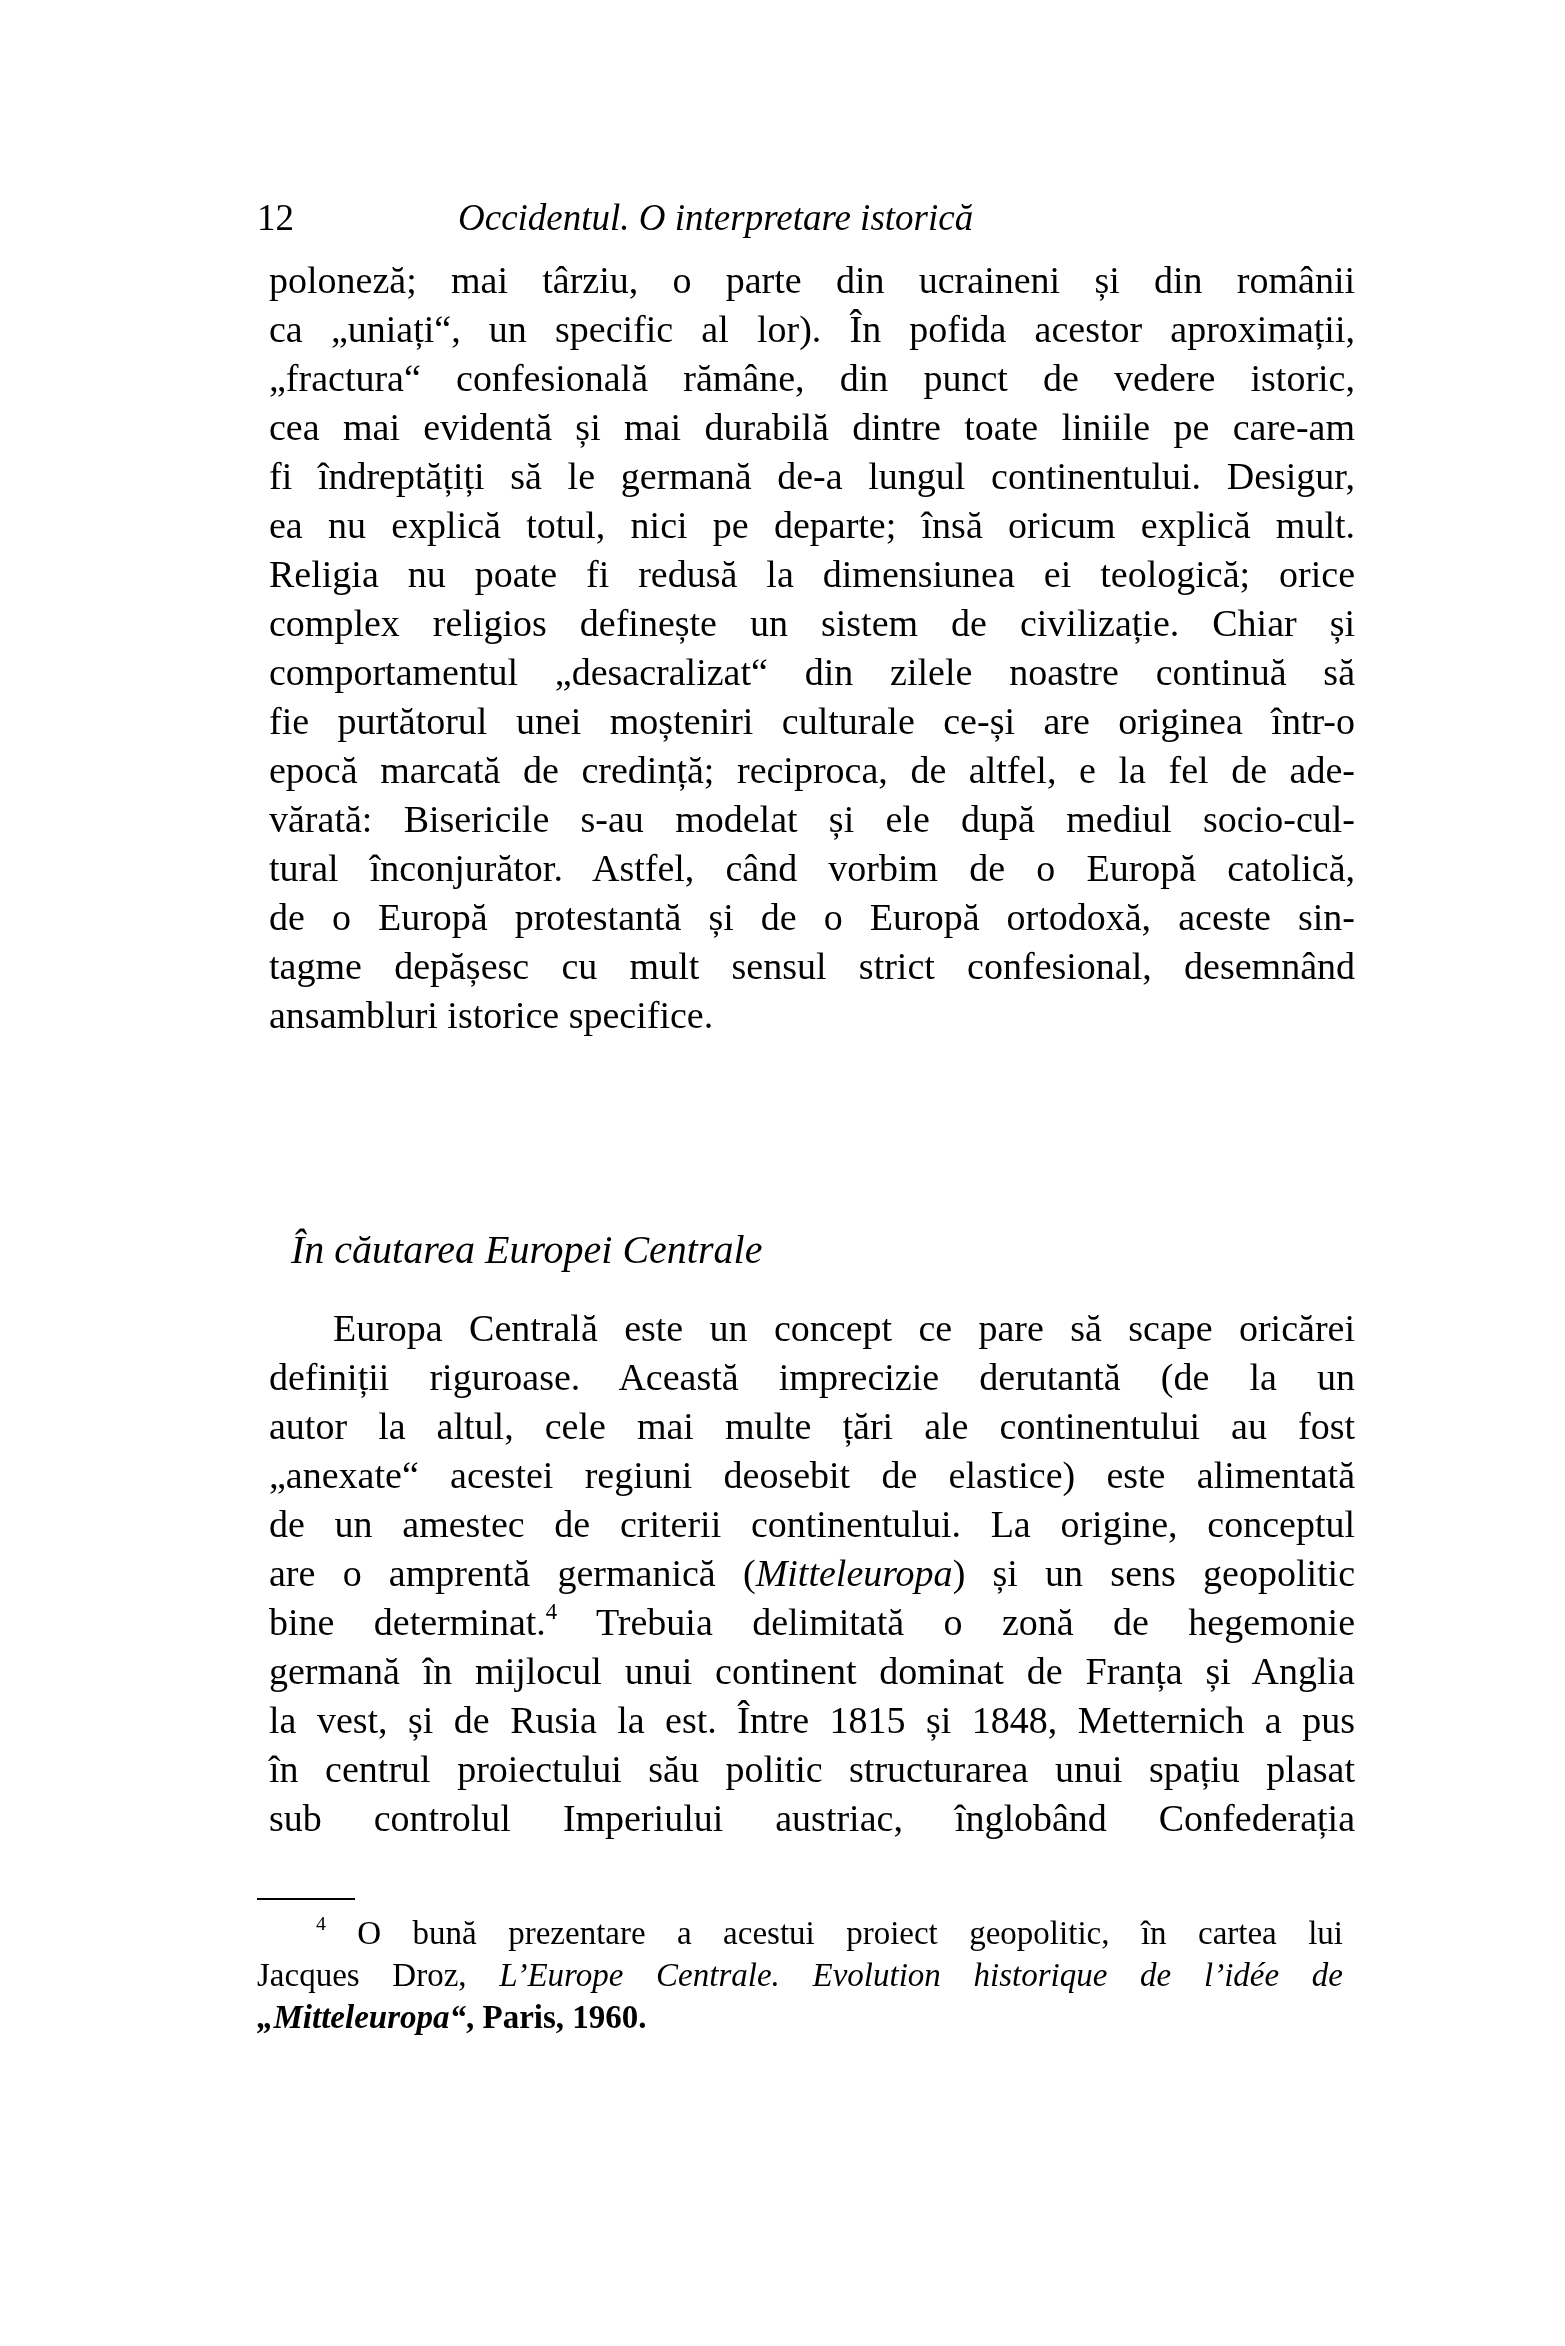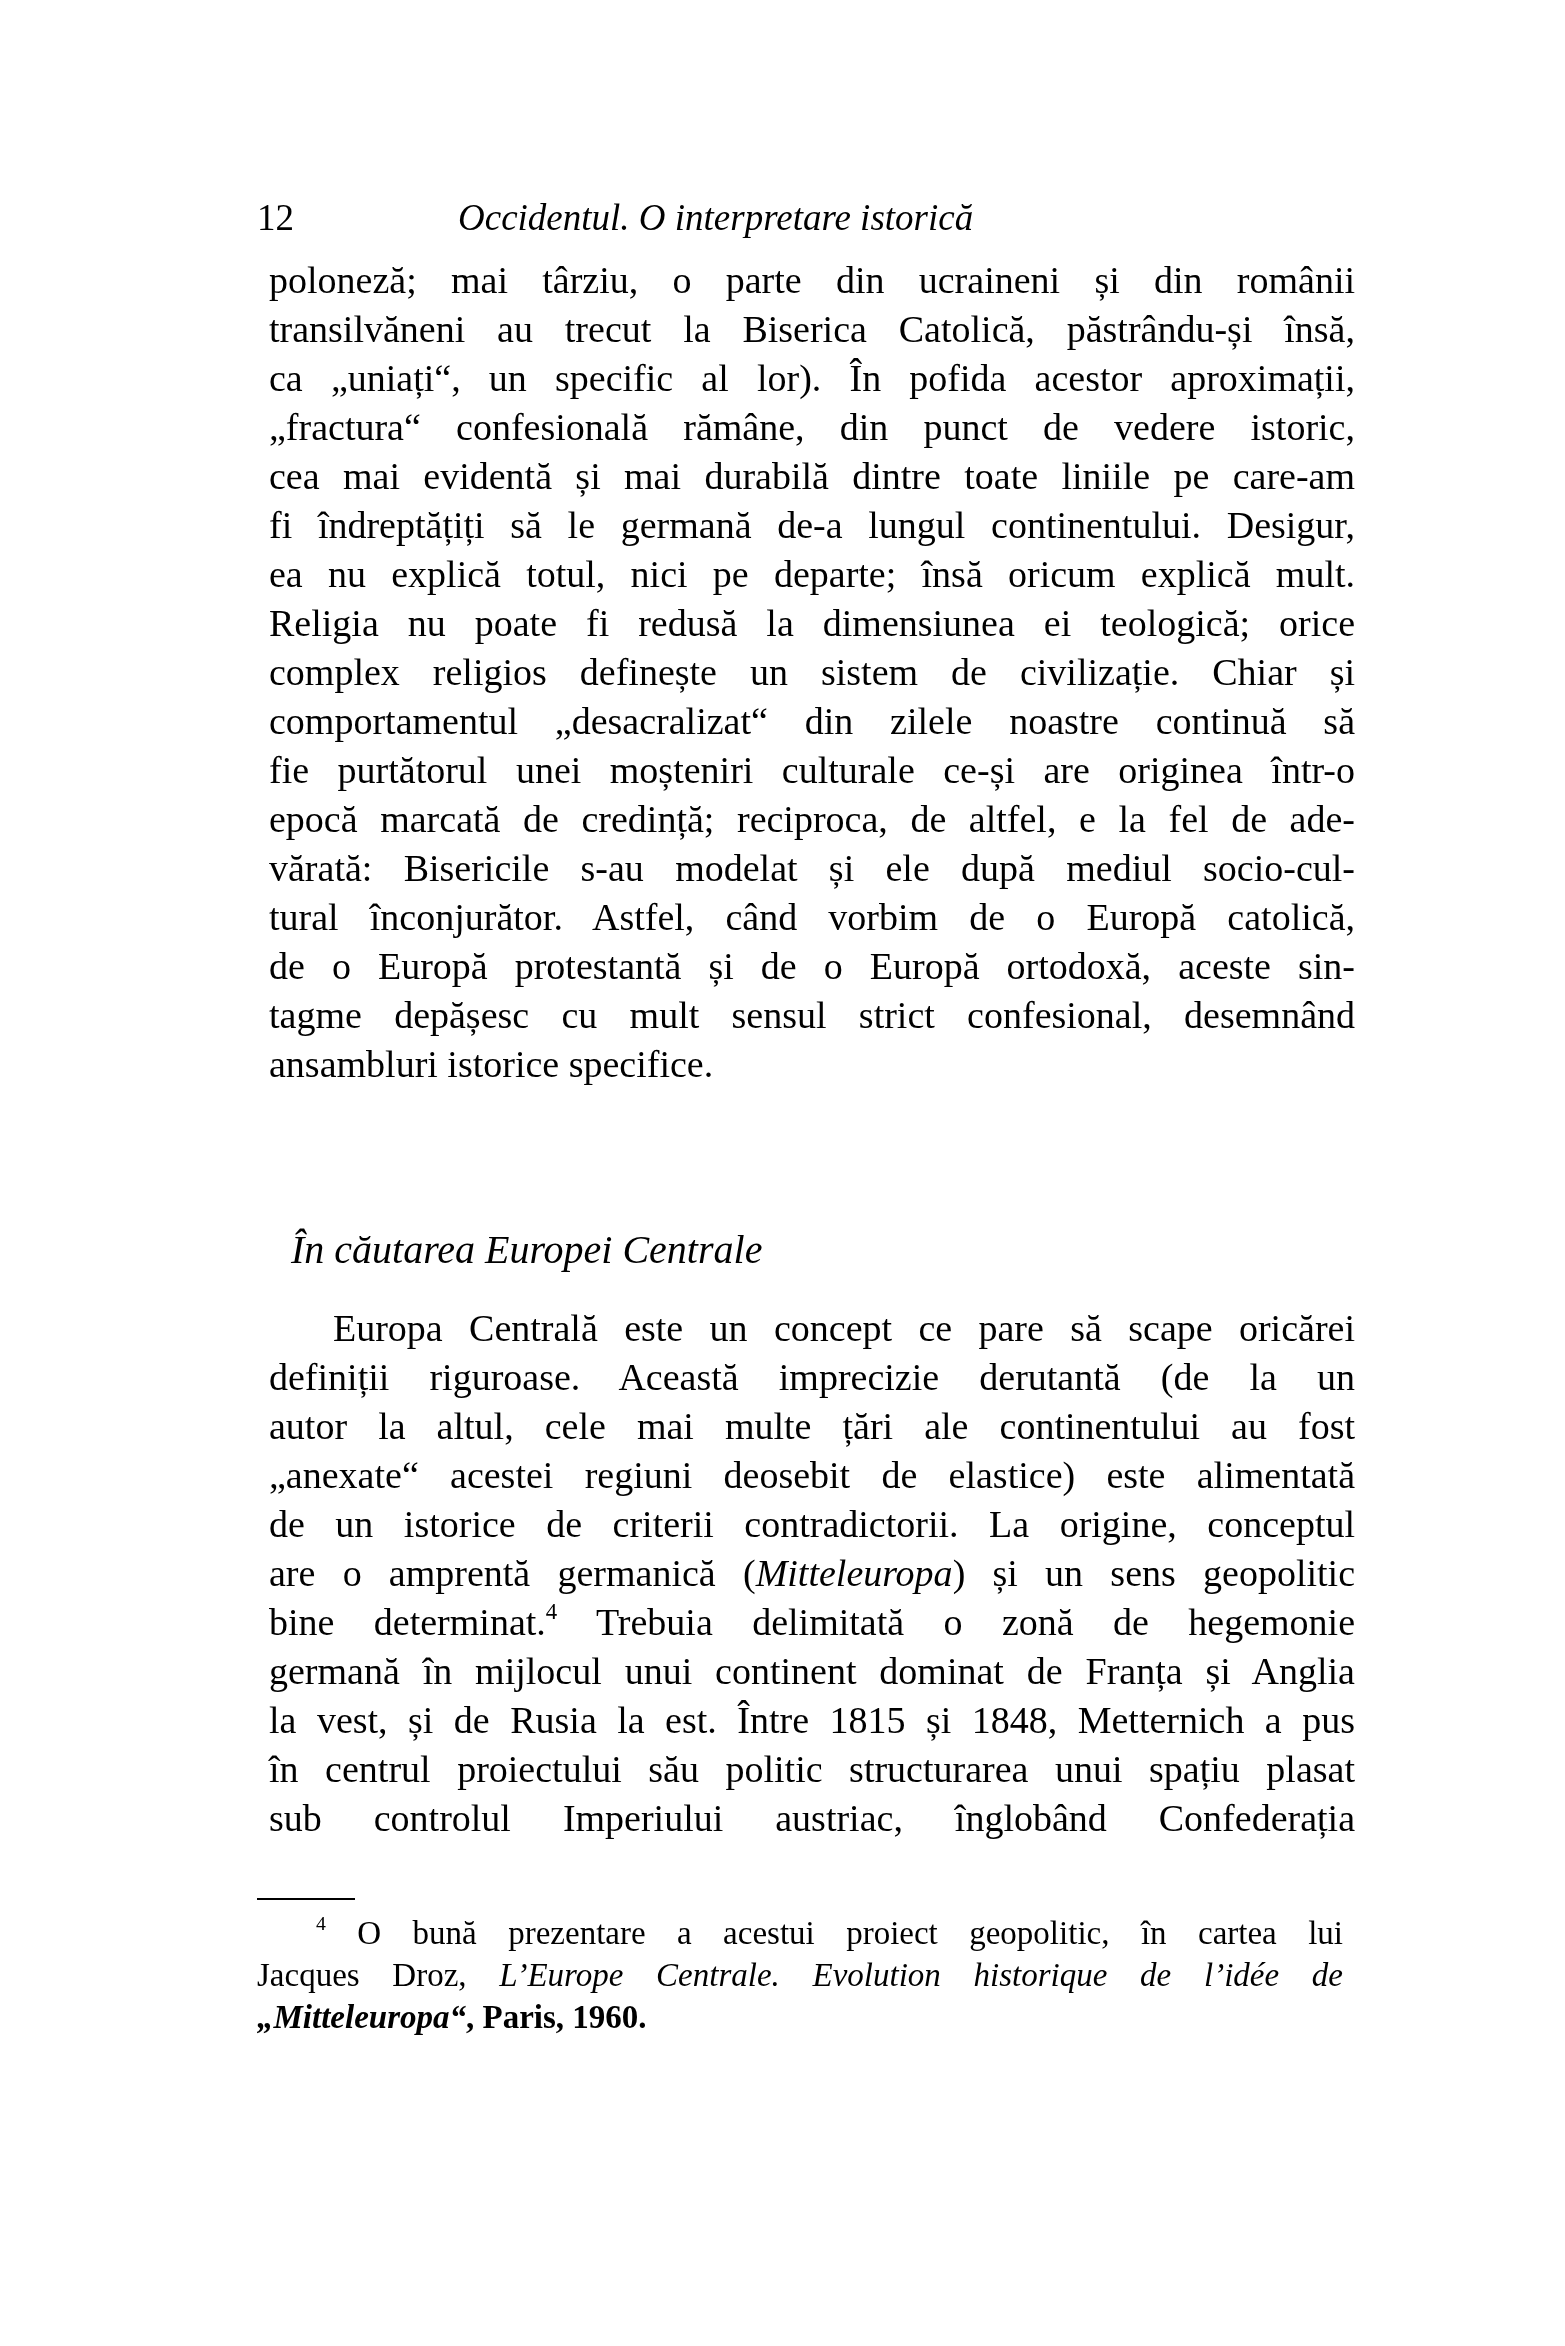--- a/index.html
+++ b/index.html
@@ -45,21 +45,20 @@
 
 <div class="page">
 
   <div class="running-head">
     <span class="num">12</span>
     <span class="title">Occidentul. O interpretare istorică</span>
   </div>
 
   <div class="body-block block1">
     <div class="line">poloneză; mai târziu, o parte din ucraineni și din românii</div>
-    <div class="line">transilvăneni au trecut la Biserica Catolică, păstrându-și însă,</div>
     <div class="line">ca „uniați“, un specific al lor). În pofida acestor aproximații,</div>
     <div class="line">„fractura“ confesională rămâne, din punct de vedere istoric,</div>
     <div class="line">cea mai evidentă și mai durabilă dintre toate liniile pe care-am</div>
     <div class="line">fi îndreptățiți să le germană de-a lungul continentului. Desigur,</div>
     <div class="line">ea nu explică totul, nici pe departe; însă oricum explică mult.</div>
     <div class="line">Religia nu poate fi redusă la dimensiunea ei teologică; orice</div>
     <div class="line">complex religios definește un sistem de civilizație. Chiar și</div>
     <div class="line">comportamentul „desacralizat“ din zilele noastre continuă să</div>
     <div class="line">fie purtătorul unei moșteniri culturale ce-și are originea într-o</div>
     <div class="line">epocă marcată de credință; reciproca, de altfel, e la fel de ade-</div>
@@ -70,21 +69,21 @@
     <div class="line last">ansambluri istorice specifice.</div>
   </div>
 
   <div class="section-heading">În căutarea Europei Centrale</div>
 
   <div class="body-block block2">
     <div class="line indent">Europa Centrală este un concept ce pare să scape oricărei</div>
     <div class="line">definiții riguroase. Această imprecizie derutantă (de la un</div>
     <div class="line">autor la altul, cele mai multe țări ale continentului au fost</div>
     <div class="line">„anexate“ acestei regiuni deosebit de elastice) este alimentată</div>
-    <div class="line">de un istorice de criterii contradictorii. La origine, conceptul</div>
+    <div class="line">de un amestec de criterii continentului. La origine, conceptul</div>
     <div class="line"><span>are o amprentă germanică (</span><span class="it">Mitteleuropa</span><span>) și un sens geopolitic</span></div>
     <div class="line"><span>bine determinat.</span><sup>4</sup><span> Trebuia delimitată o zonă de hegemonie</span></div>
     <div class="line">germană în mijlocul unui continent dominat de Franța și Anglia</div>
     <div class="line">la vest, și de Rusia la est. Între 1815 și 1848, Metternich a pus</div>
     <div class="line">în centrul proiectului său politic structurarea unui spațiu plasat</div>
     <div class="line">sub controlul Imperiului austriac, înglobând Confederația</div>
   </div>
 
   <div class="rule"></div>
 

